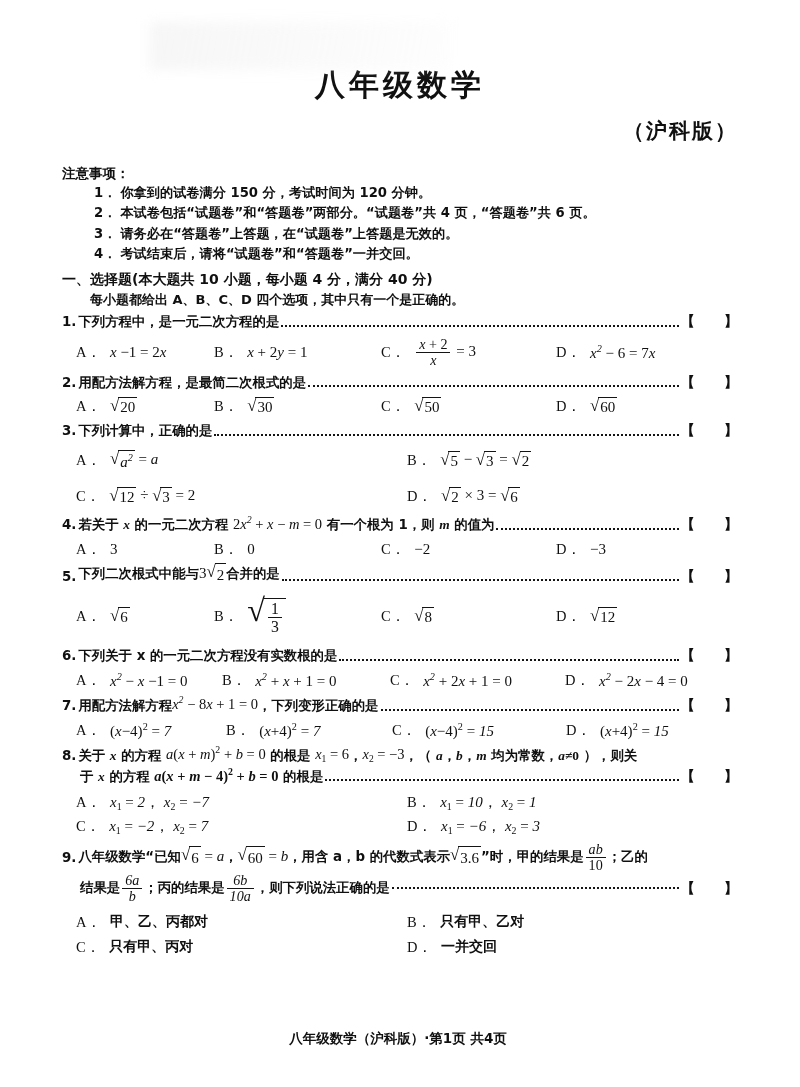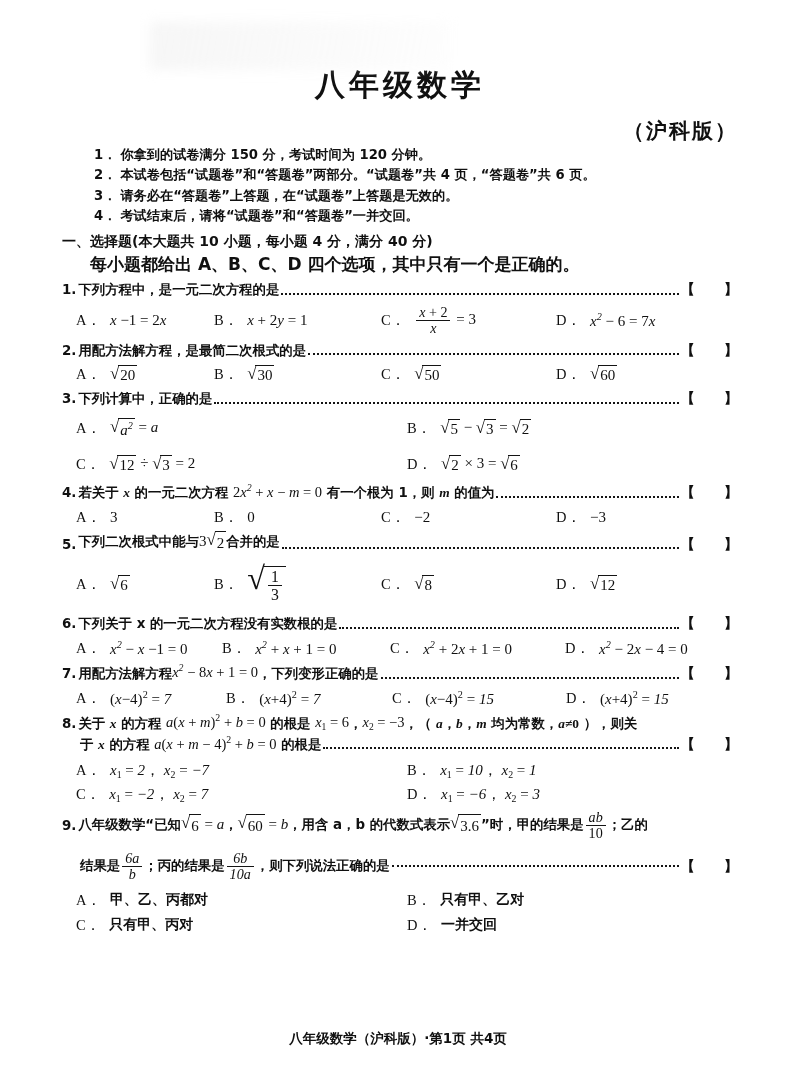--- a/index.html
+++ b/index.html
@@ -55,21 +55,21 @@
   }
   .notice-item .num{margin-right:4px;}
   
   .sec-head{
     font-family:"DejaVu Sans",sans-serif;
     font-weight:bold;font-size:14px;
     margin-top:4px;line-height:1.5;
   }
   .sec-sub{
     font-family:"DejaVu Sans",sans-serif;
-    font-weight:bold;font-size:17px;
+    font-weight:bold;font-size:13px;
     margin-left:28px;line-height:1.5;
   }
   
   .q{margin-top:2px;}
   .stem{
     display:flex;align-items:flex-end;
     font-family:"DejaVu Sans",sans-serif;
     font-weight:bold;font-size:13.4px;
     line-height:1.45;
     white-space:nowrap;
@@ -161,20 +161,21 @@
 </style>
 </head>
 <body>
 
 <div class="page">
   <div class="watermark"></div>
 
   <div class="title">八年级数学</div>
   <div class="subtitle">（沪科版）</div>
 
+  <div class="notice-head">注意事项：</div>
   <div class="notice-item">
     <span class="num">1．</span><span>你拿到的试卷满分 150 分，考试时间为 120 分钟。</span>
   </div>
   <div class="notice-item">
     <span class="num">2．</span><span>本试卷包括“试题卷”和“答题卷”两部分。“试题卷”共 4 页，“答题卷”共 6 页。</span>
   </div>
   <div class="notice-item">
     <span class="num">3．</span><span>请务必在“答题卷”上答题，在“试题卷”上答题是无效的。</span>
   </div>
   <div class="notice-item">
@@ -431,21 +432,21 @@
       </div>
     </div>
   </div>
 
   <div class="q">
     <div class="stem">
       <span class="qn">8.</span>
       <span class="txt">关于&nbsp;<span class="mi">x</span>&nbsp;的方程&nbsp;<span class="mn" style="font-weight:normal;font-size:14.5px;"><span class="mi">a</span>(<span class="mi">x</span> + <span class="mi">m</span>)<sup class="e" style="font-style:normal;">2</sup> + <span class="mi">b</span> = 0</span>&nbsp;的根是&nbsp;<span class="mn" style="font-weight:normal;font-size:14.5px;"><span class="mi">x</span><sub class="e">1</sub> = 6</span>，<span class="mn" style="font-weight:normal;font-size:14.5px;"><span class="mi">x</span><sub class="e">2</sub> = −3</span>，（&nbsp;<span class="mi">a</span>，<span class="mi">b</span>，<span class="mi">m</span>&nbsp;均为常数，<span class="mi">a</span><span class="mn">≠0</span>&nbsp;），则关</span>
     </div>
     <div class="stem2">
-      <span class="txt">于&nbsp;<span class="mi">x</span>&nbsp;的方程&nbsp;<span class="mn" style="font-weight:normal;font-size:14.5px;"><span class="mi">a</span>(<span class="mi">x</span> + <span class="mi">m</span> − 4)<sup class="e" style="font-style:normal;">2</sup> + <span class="mi">b</span> = 0</span>&nbsp;的根是</span>
+      <span class="txt">于&nbsp;<span class="mi">x</span>&nbsp;的方程&nbsp;<span class="mn" style="font-weight:bold;font-size:14.5px;"><span class="mi">a</span>(<span class="mi">x</span> + <span class="mi">m</span> − 4)<sup class="e" style="font-style:normal;">2</sup> + <span class="mi">b</span> = 0</span>&nbsp;的根是</span>
       <span class="leader"></span>
       <span class="brk">【      】</span>
     </div>
     <div class="opts two" style="margin-top:7px;">
       <div class="opt">
         <span class="lbl">A．</span>
         <span class="body"><span class="mi">x</span><sub class="e">1</sub><span class="mn"> = </span><span>2</span><span class="mn">，</span>&nbsp;<span class="mi">x</span><sub class="e">2</sub><span class="mn"> = </span><span>−7</span></span>
       </div>
       <div class="opt">
         <span class="lbl">B．</span>
@@ -474,21 +475,21 @@
               <span class="sign">√</span>
               <span class="rdc n">60</span>
             </span> = <span class="mi">b</span></span><span>，用含 a，b 的代数式表示</span><span class="mn" style="font-weight:normal;font-size:15px;"><span class="rad">
               <span class="sign">√</span>
               <span class="rdc n">3.6</span>
             </span></span><span>”时，甲的结果是</span><span class="mn" style="font-weight:normal;font-size:15px;"><span class="frac">
               <span class="nu mi">ab</span>
               <span class="de mn">10</span>
             </span></span><span>；乙的</span></span>
     </div>
-    <div class="stem2" style="align-items:center;margin-top:10px;">
+    <div class="stem2" style="align-items:center;">
       <span class="txt"><span>结果是</span><span class="mn" style="font-weight:normal;font-size:15px;"><span class="frac">
               <span class="nu mi">6a</span>
               <span class="de mi">b</span>
             </span></span><span>；丙的结果是</span><span class="mn" style="font-weight:normal;font-size:15px;"><span class="frac">
               <span class="nu mi">6b</span>
               <span class="de mi">10a</span>
             </span></span><span>，则下列说法正确的是</span></span>
       <span class="leader" style="margin-bottom:2px;"></span>
       <span class="brk">【      】</span>
     </div>

